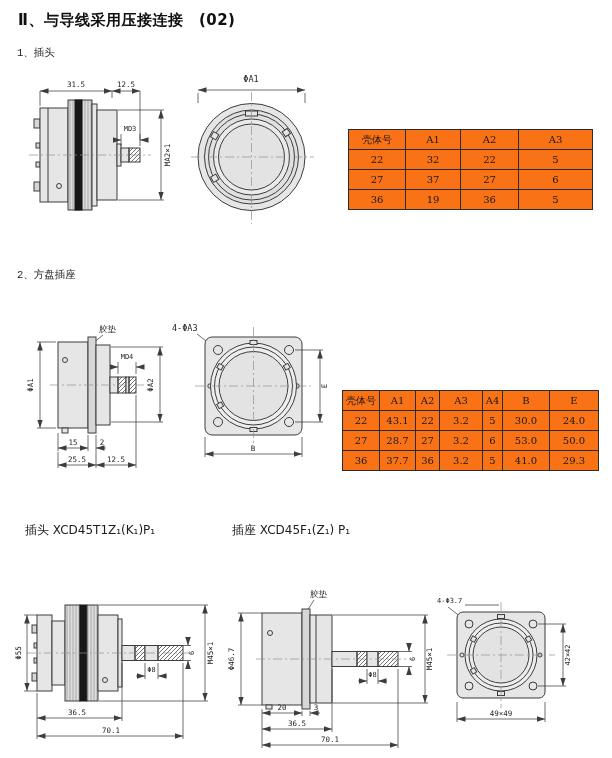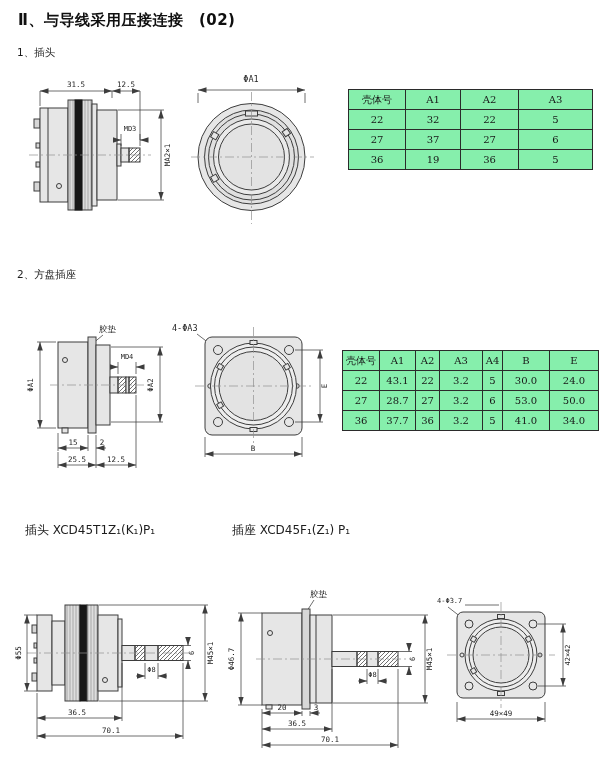--- a/index.html
+++ b/index.html
@@ -1,35 +1,35 @@
 <!DOCTYPE html>
 <html><head>
 <meta charset="utf-8">
 <style>
   html,body { margin:0; padding:0; background:#fff; }
   .page { position:relative; width:612px; height:758px; background:#ffffff; overflow:hidden;
           font-family:"DejaVu Sans", sans-serif; }
   .title { position:absolute; left:18px; top:11px; font-size:15px; font-weight:bold; color:#0f0f0f; letter-spacing:0.5px; }
-  .seclabel { position:absolute; font-size:10.5px; color:#1d1d1d; }
+  .seclabel { position:absolute; font-size:10.5px; color:#1d1d1d;font-family:Liberation Mono, monospace; }
   .model-label { position:absolute; top:522px; font-size:12px; color:#1d1d1d; white-space:pre; }
   .fig { position:absolute; }
 
   svg text { font-family:"DejaVu Sans Mono", monospace; font-size:7.5px; fill:#1f1f1f; }
   svg text.t8 { font-size:8.5px; }
   svg text.t7 { font-size:7px; }
   svg text.cn { font-family:"DejaVu Sans", sans-serif; font-size:8.5px; }
 
   .ln   { stroke:#3d3d3d; stroke-width:1; fill:none; }
   .fill-a { fill:#e6e6e6; stroke:#3d3d3d; stroke-width:1; }
   .fill-b { fill:#d7d7d7; stroke:#3d3d3d; stroke-width:1; }
   .dark { fill:#171717; stroke:#171717; }
   .dim  { stroke:#3d3d3d; stroke-width:0.75; fill:none; }
   .cl   { stroke:#8f8f8f; stroke-width:0.7; stroke-dasharray:9 3 2 3; fill:none; }
 
-  table.spec { position:absolute; border-collapse:collapse; table-layout:fixed; background:#86efac; border:1.5px solid #2b2b2b; }
+  table.spec { position:absolute; border-collapse:collapse; table-layout:fixed; background:#f97316; border:1.5px solid #2b2b2b;margin-top:40px; }
   .spec td, .spec th { border:1px solid #2b2b2b; text-align:center; vertical-align:middle;
         font-family:"DejaVu Serif", serif; font-weight:normal; font-size:10px; color:#171717; padding:0; height:19px; }
 </style>
 </head>
 <body>
 
 <div class="page">
 
   <div class="title">Ⅱ、与导线采用压接连接　(02)</div>
   <div class="seclabel" style="left:17px; top:46px;">1、插头</div>
@@ -264,21 +264,21 @@
       <td>53.0</td>
       <td>50.0</td>
     </tr>
     <tr>
       <td>36</td>
       <td>37.7</td>
       <td>36</td>
       <td>3.2</td>
       <td>5</td>
       <td>41.0</td>
-      <td>34.0</td>
+      <td>29.3</td>
     </tr>
   </tbody>
     </table>
 
   <div class="model-label" style="left:25px;">插头 XCD45T1Z₁(K₁)P₁</div>
   <div class="model-label" style="left:232px;">插座 XCD45F₁(Z₁) P₁</div>
 
   <svg class="fig" style="left:15px; top:585px;" width="210" height="170" viewBox="0 0 210 170">
     <defs>
       <marker id="a5" markerUnits="userSpaceOnUse" markerWidth="10" markerHeight="8" refX="8.5" refY="4" orient="auto-start-reverse">

